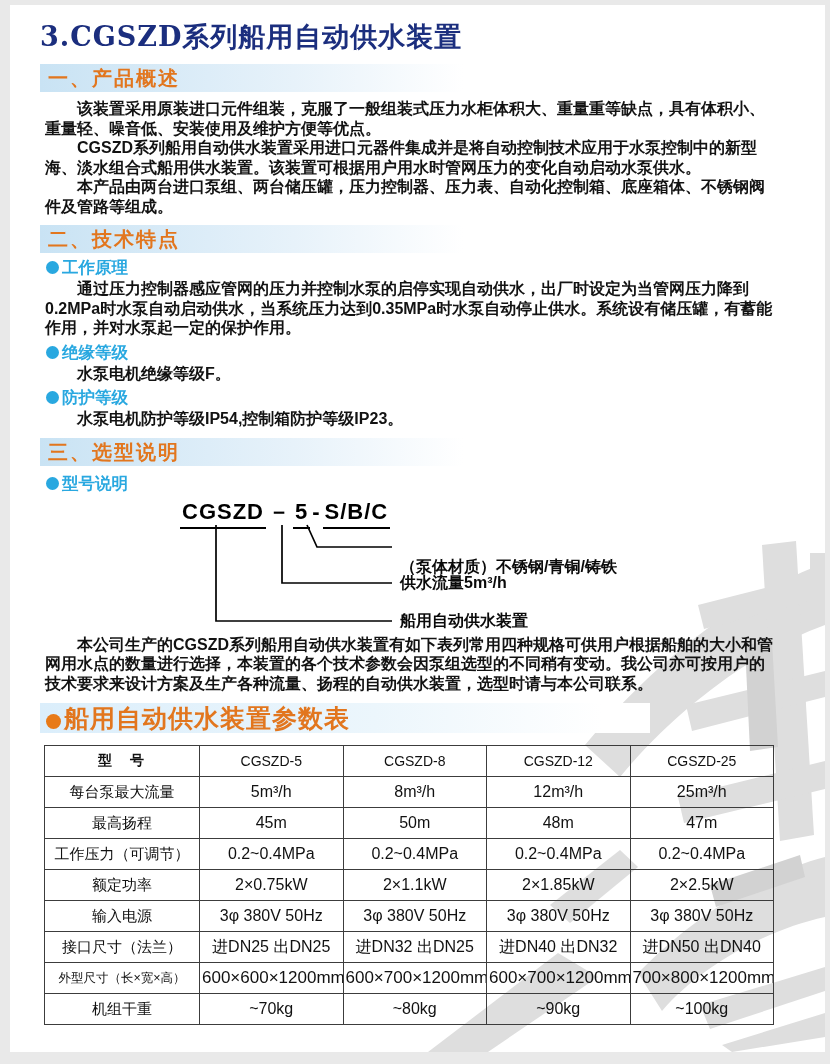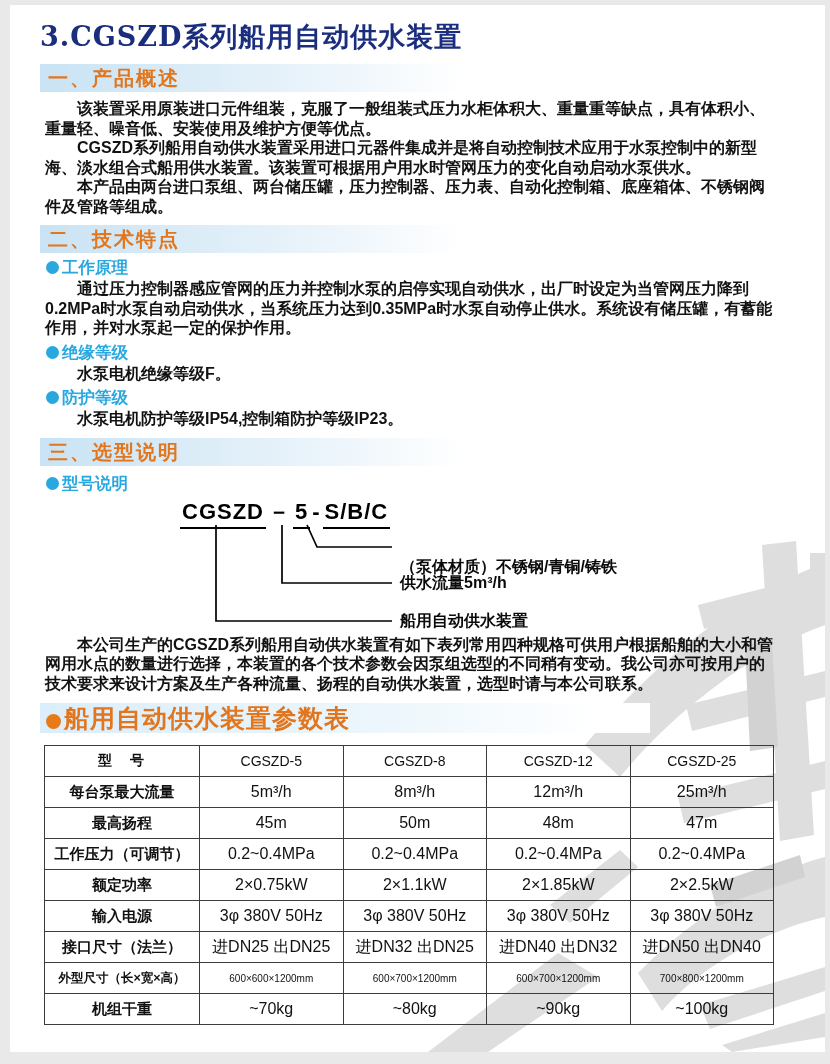--- a/index.html
+++ b/index.html
@@ -70,24 +70,24 @@
   table.params{
     margin:12px 0 0 34px;border-collapse:collapse;
     width:730px;table-layout:fixed;background:transparent;
   }
   table.params th,table.params td{
     border:1.6px solid #3c3c3c;height:30px;text-align:center;
     padding:0 2px;background:transparent;overflow:hidden;white-space:nowrap;
   }
   table.params th{font-size:14px;font-weight:normal;}
   table.params th.lblh{font-weight:bold;letter-spacing:2px;}
-  td.lbl{font-size:15px;font-weight:bold;border-radius:6px;}
+  td.lbl{font-size:15px;font-weight:normal;border-radius:6px;}
   td.val{font-size:16px;font-weight:normal;}
   tr.smallrow td.lbl{font-size:12.5px;letter-spacing:0;}
-  tr.smallrow td.val{font-size:10px;}
+  tr.smallrow td.val{font-size:17px;}
 </style>
 </head>
 <body>
 
 <div class="page">
 
   <svg class="watermark" width="815" height="1047" viewBox="0 0 815 1047">
     <g fill="#dedede">
       <path d="M575,740 C650,650 740,585 815,558 L815,620 C745,645 665,705 610,772 Z"></path>
       <path d="M752,540 L786,536 L804,830 L770,836 Z"></path>

